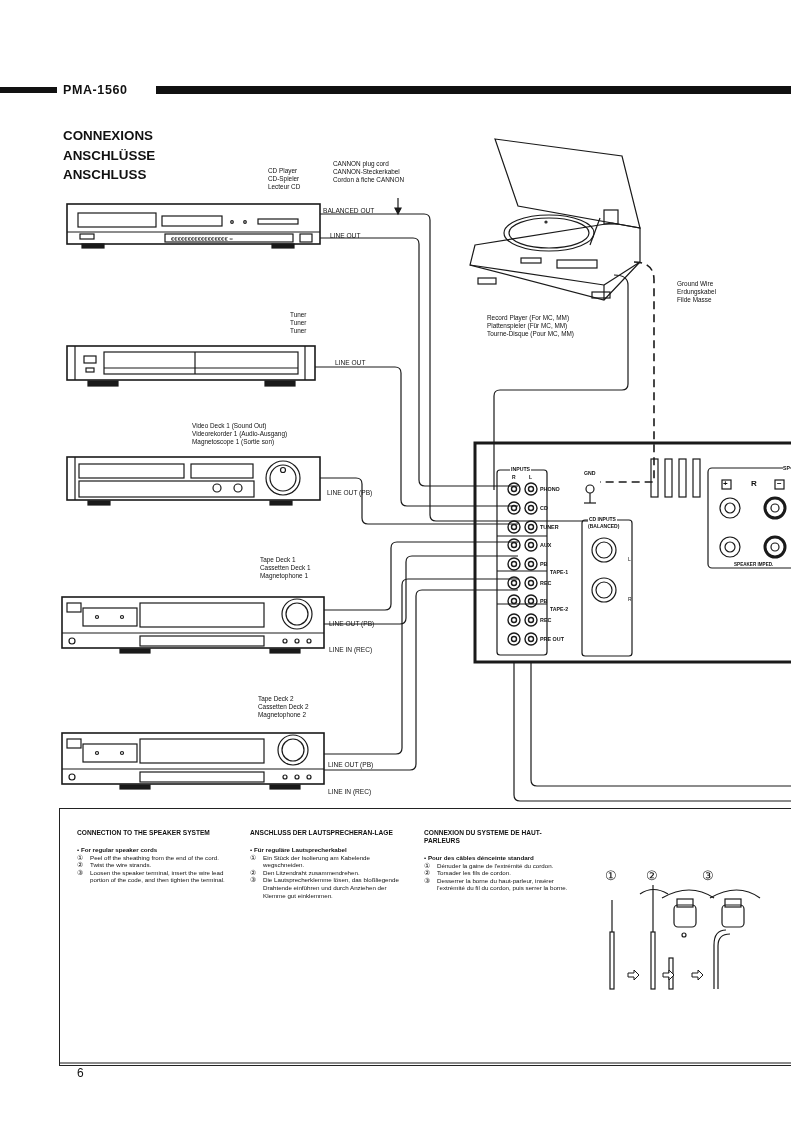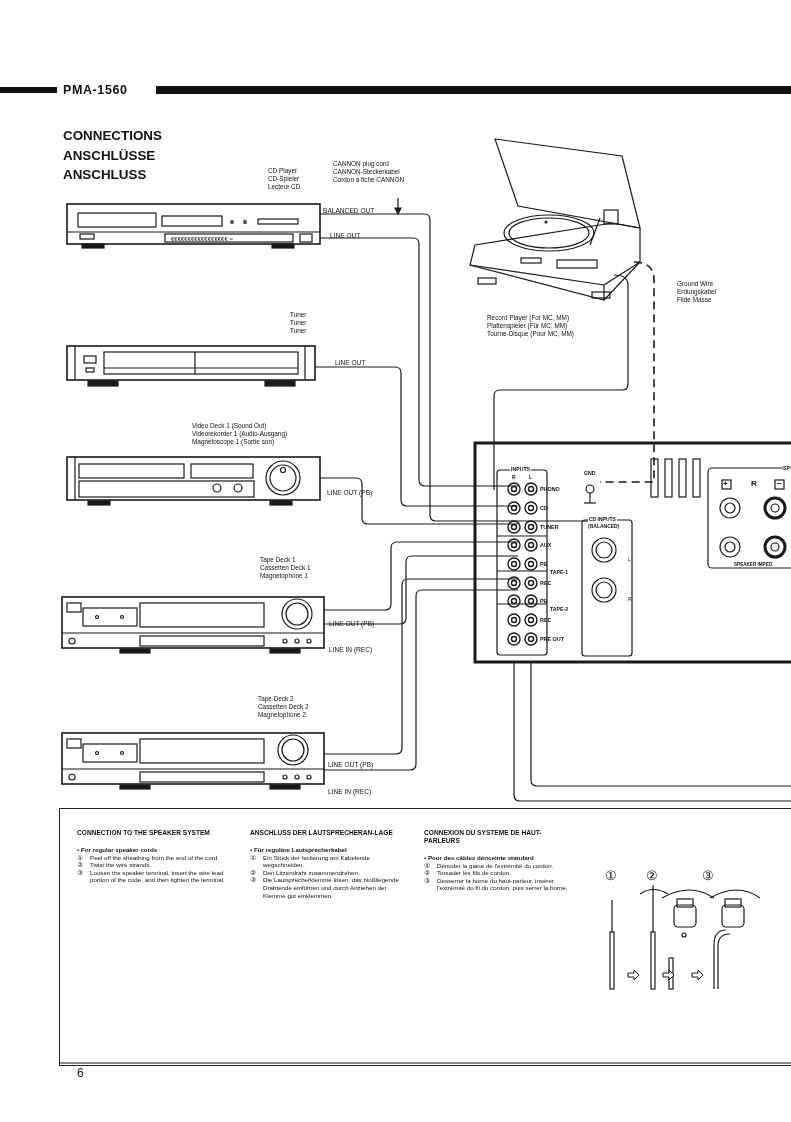--- a/index.html
+++ b/index.html
@@ -26,21 +26,21 @@
 </head>
 <body>
 
 <div class="abs header-bar">
   <div class="hb-left"></div>
   <div class="hb-title">PMA-1560</div>
   <div class="hb-right"></div>
 </div>
 
 <div class="abs titles">
-  <div>CONNECTIONS</div>
+  <div>CONNEXIONS</div>
   <div>ANSCHLÜSSE</div>
   <div>ANSCHLUSS</div>
 </div>
 
 <svg class="abs" style="left:0;top:0" width="791" height="1122">
   <g fill="none" stroke="#1a1a1a" stroke-width="1.2">
 
     <g>
       <rect x="67" y="204" width="253" height="40" stroke-width="1.6"></rect>
       <line x1="67" y1="232" x2="320" y2="232"></line>

